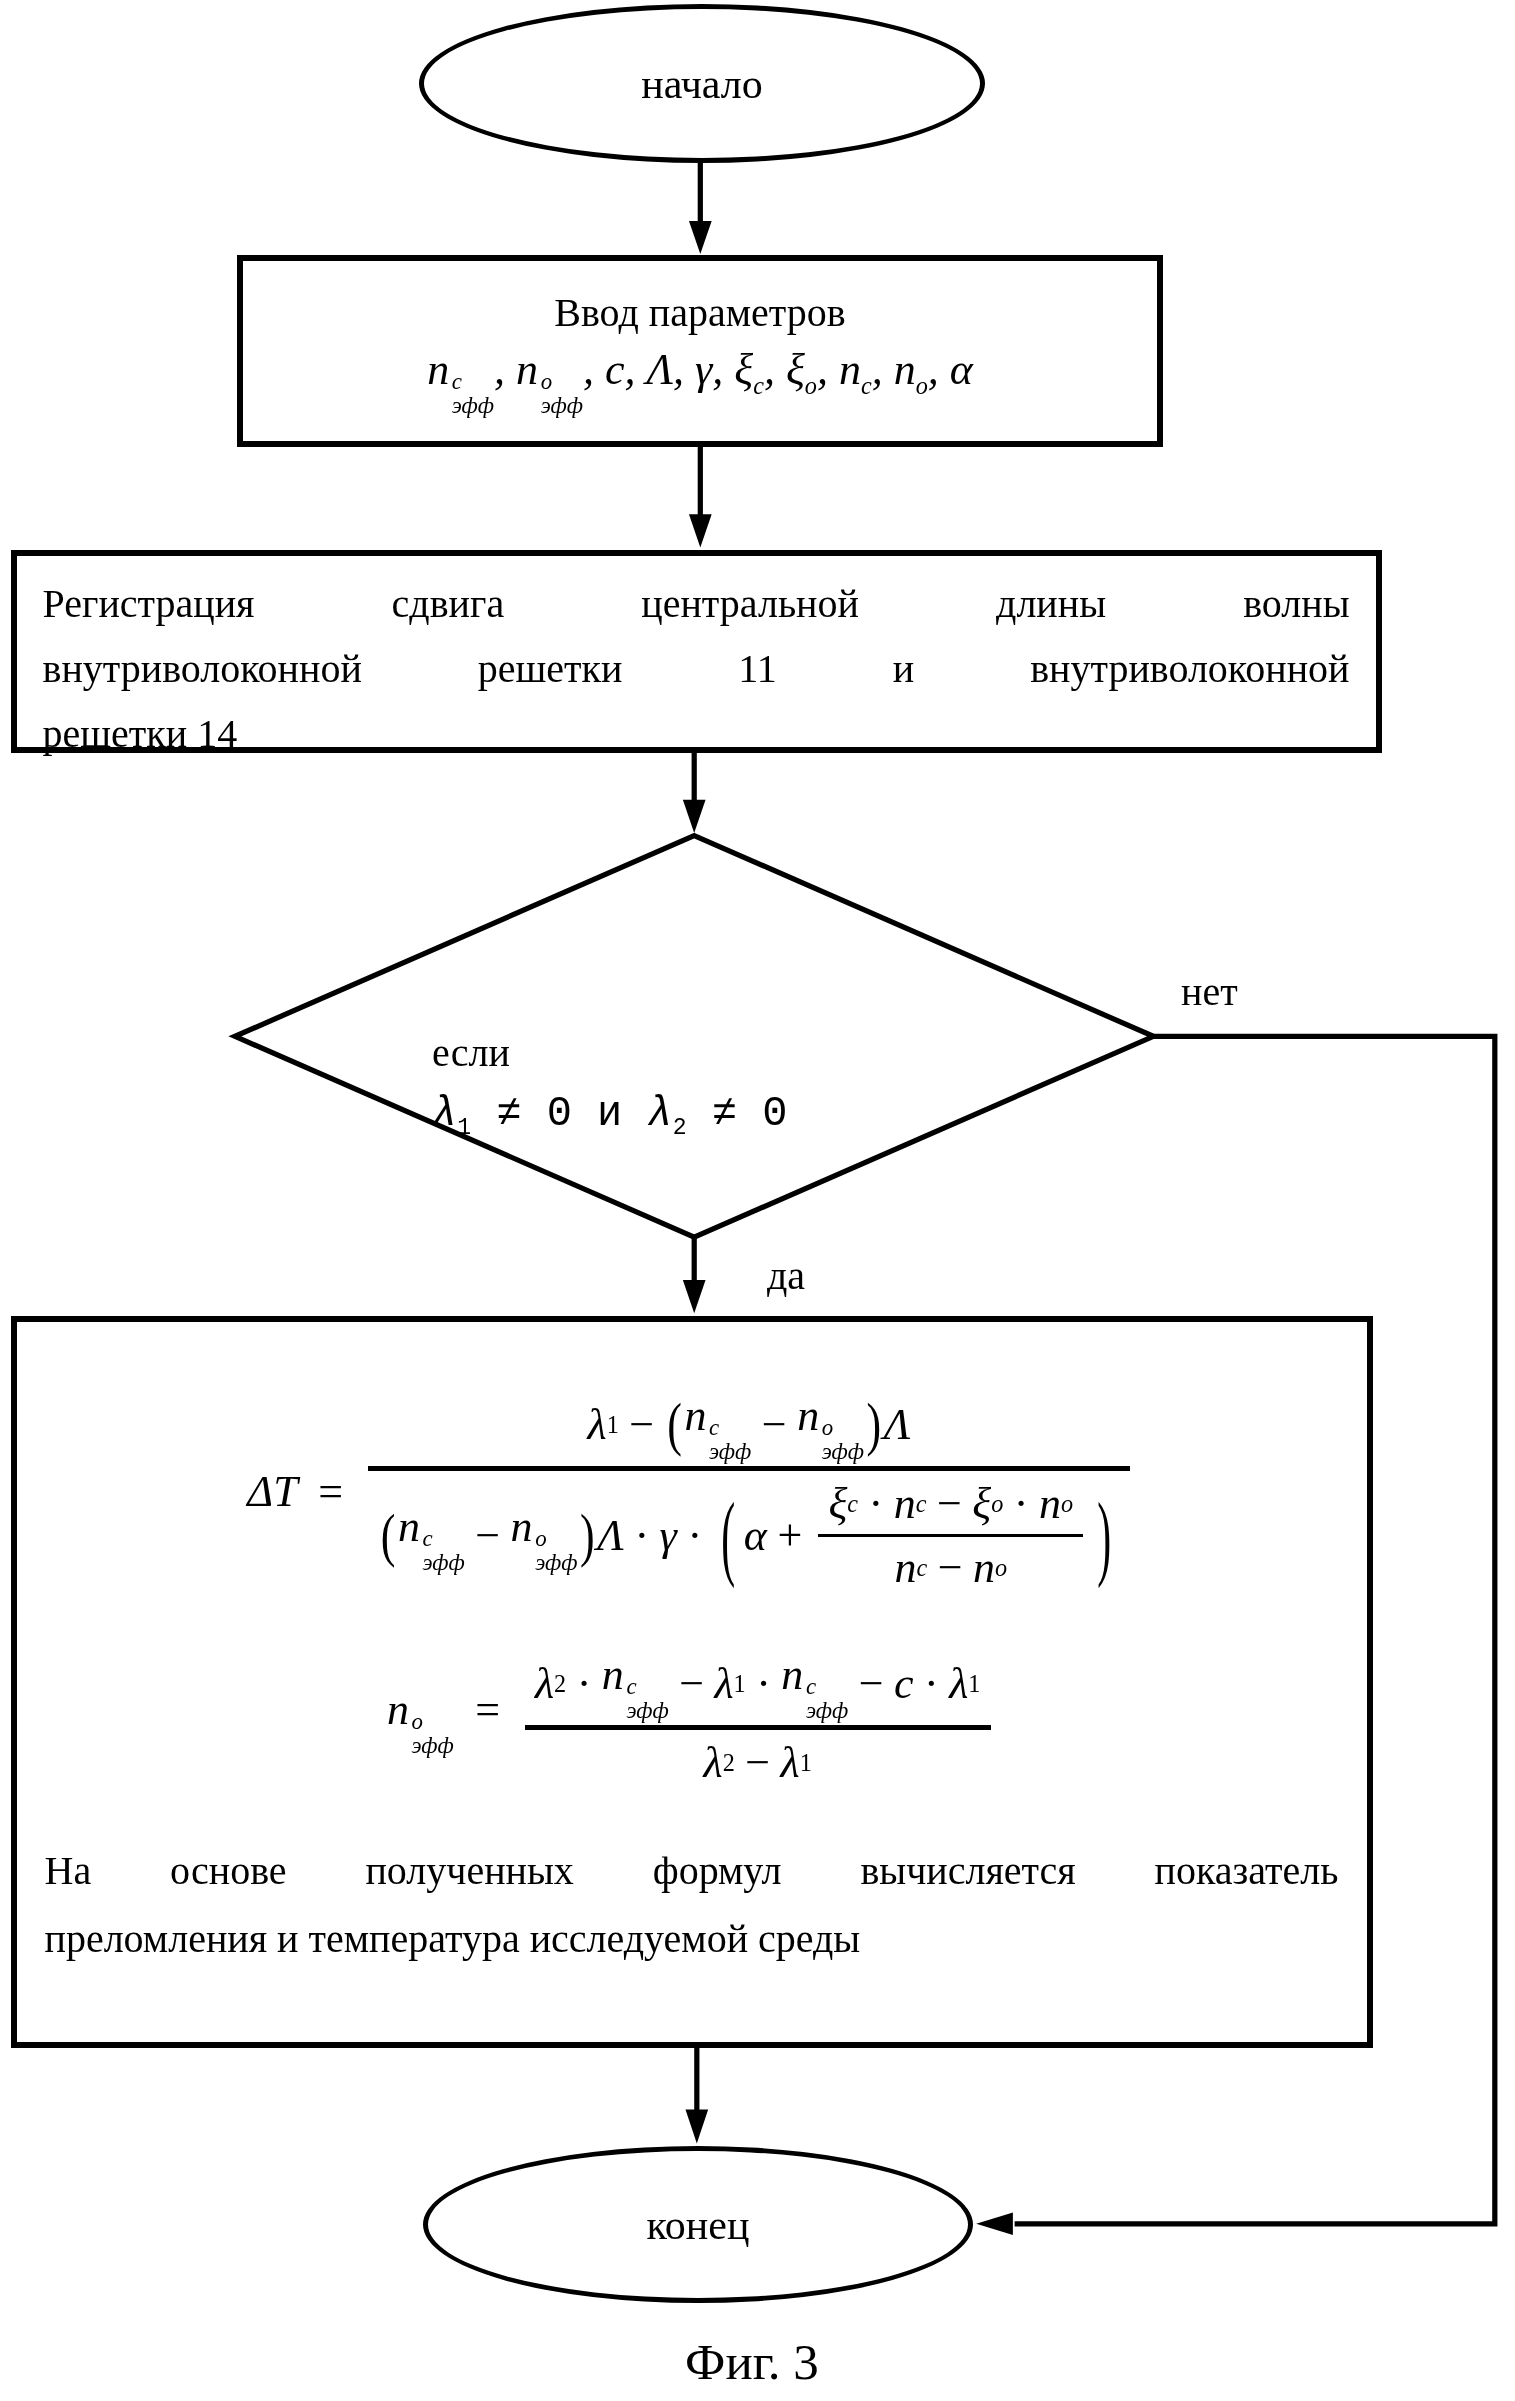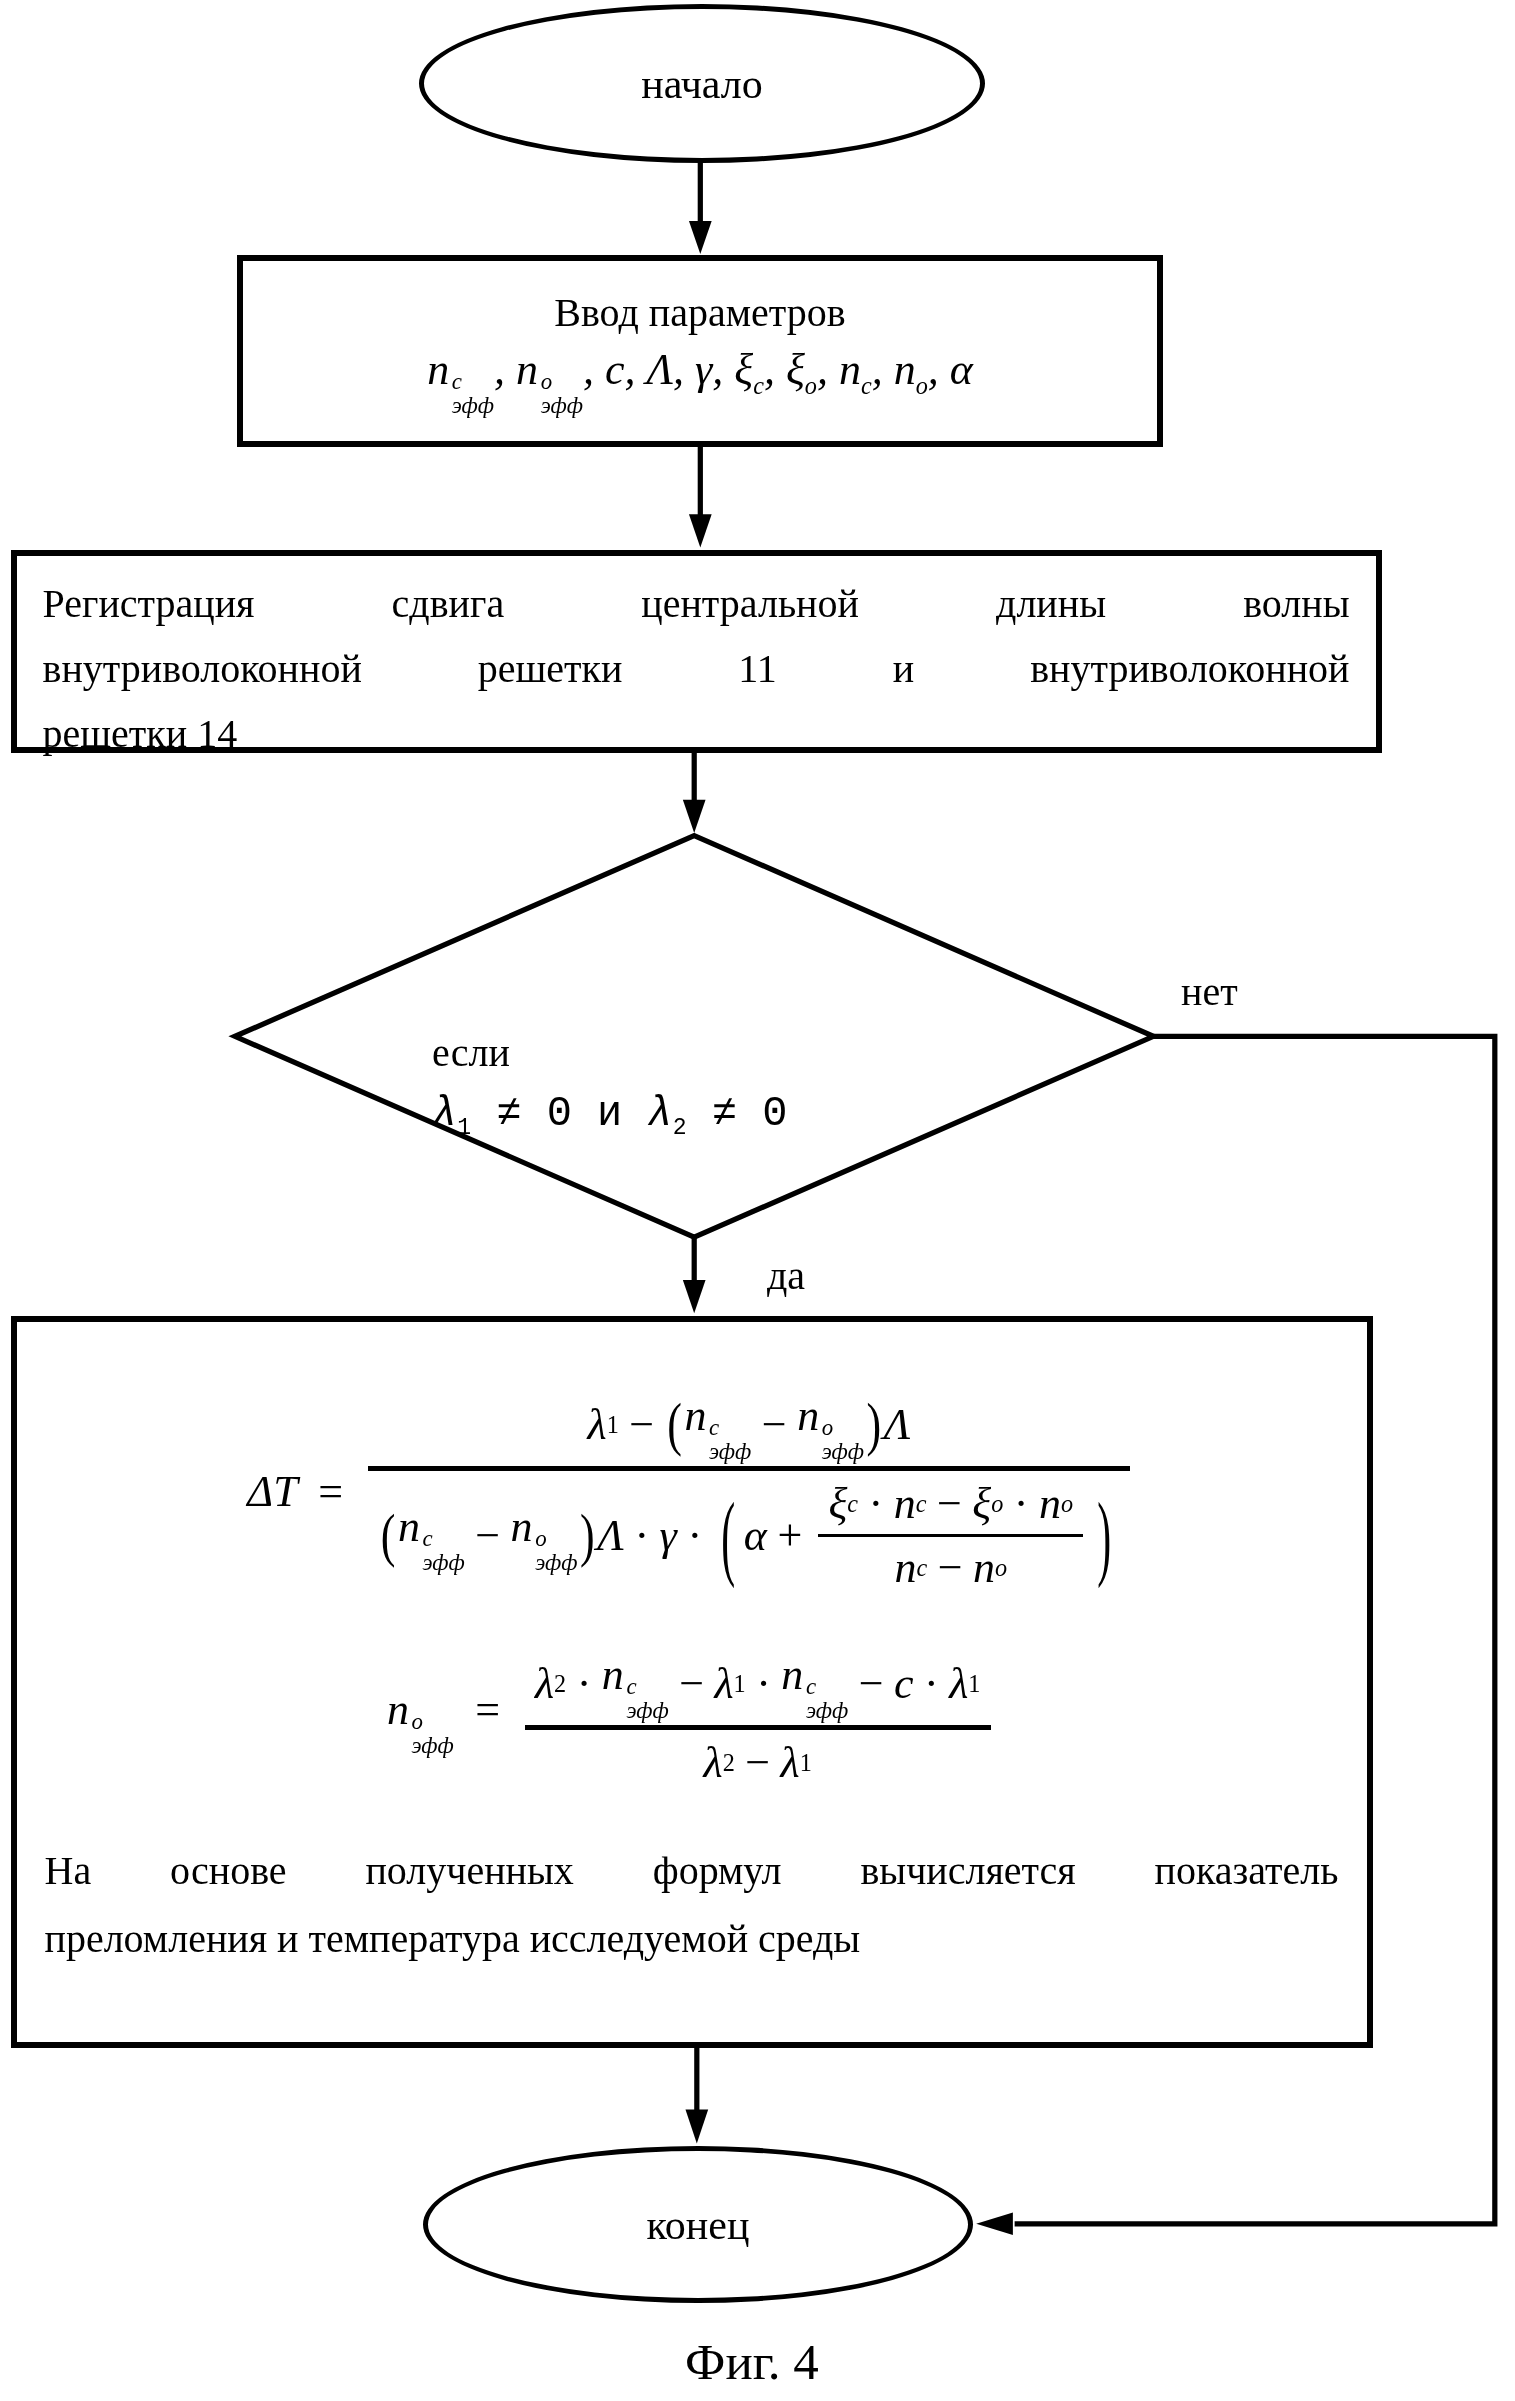--- a/index.html
+++ b/index.html
@@ -204,14 +204,14 @@
   <div class="para">
     <div class="jline">На основе полученных формул вычисляется показатель</div>
     <div>преломления и температура исследуемой среды</div>
   </div>
 </div>
 
 <div class="node ellipse" id="ellipse-end">
   <span>конец</span>
 </div>
 
-<div id="caption">Фиг. 4</div>
+<div id="caption">Фиг. 3</div>
 
 
 </body></html>

